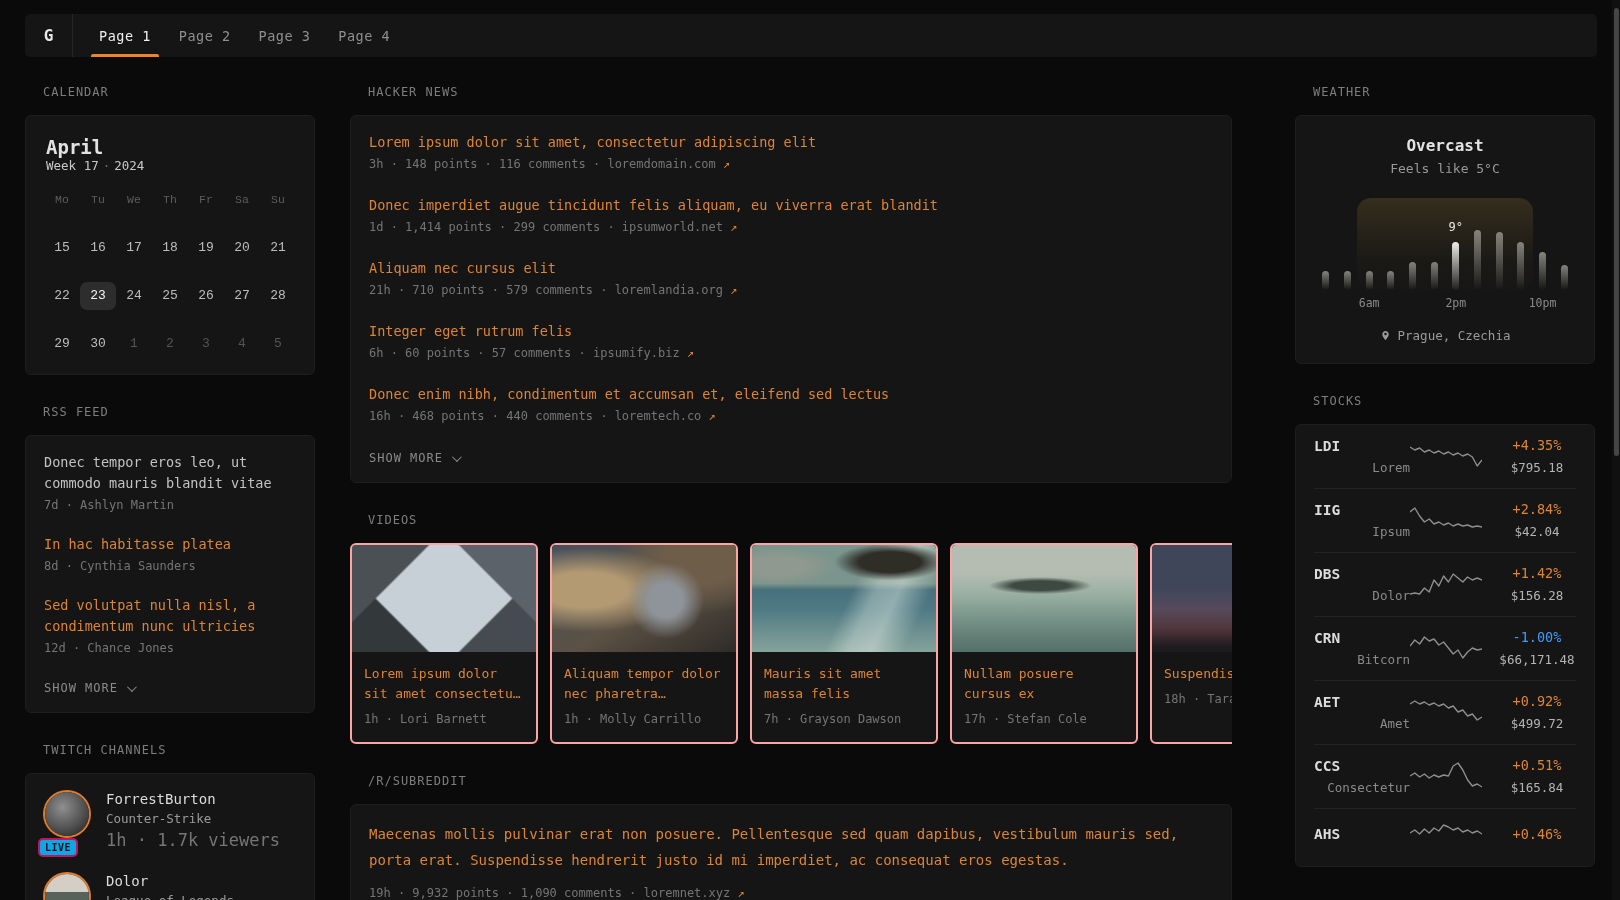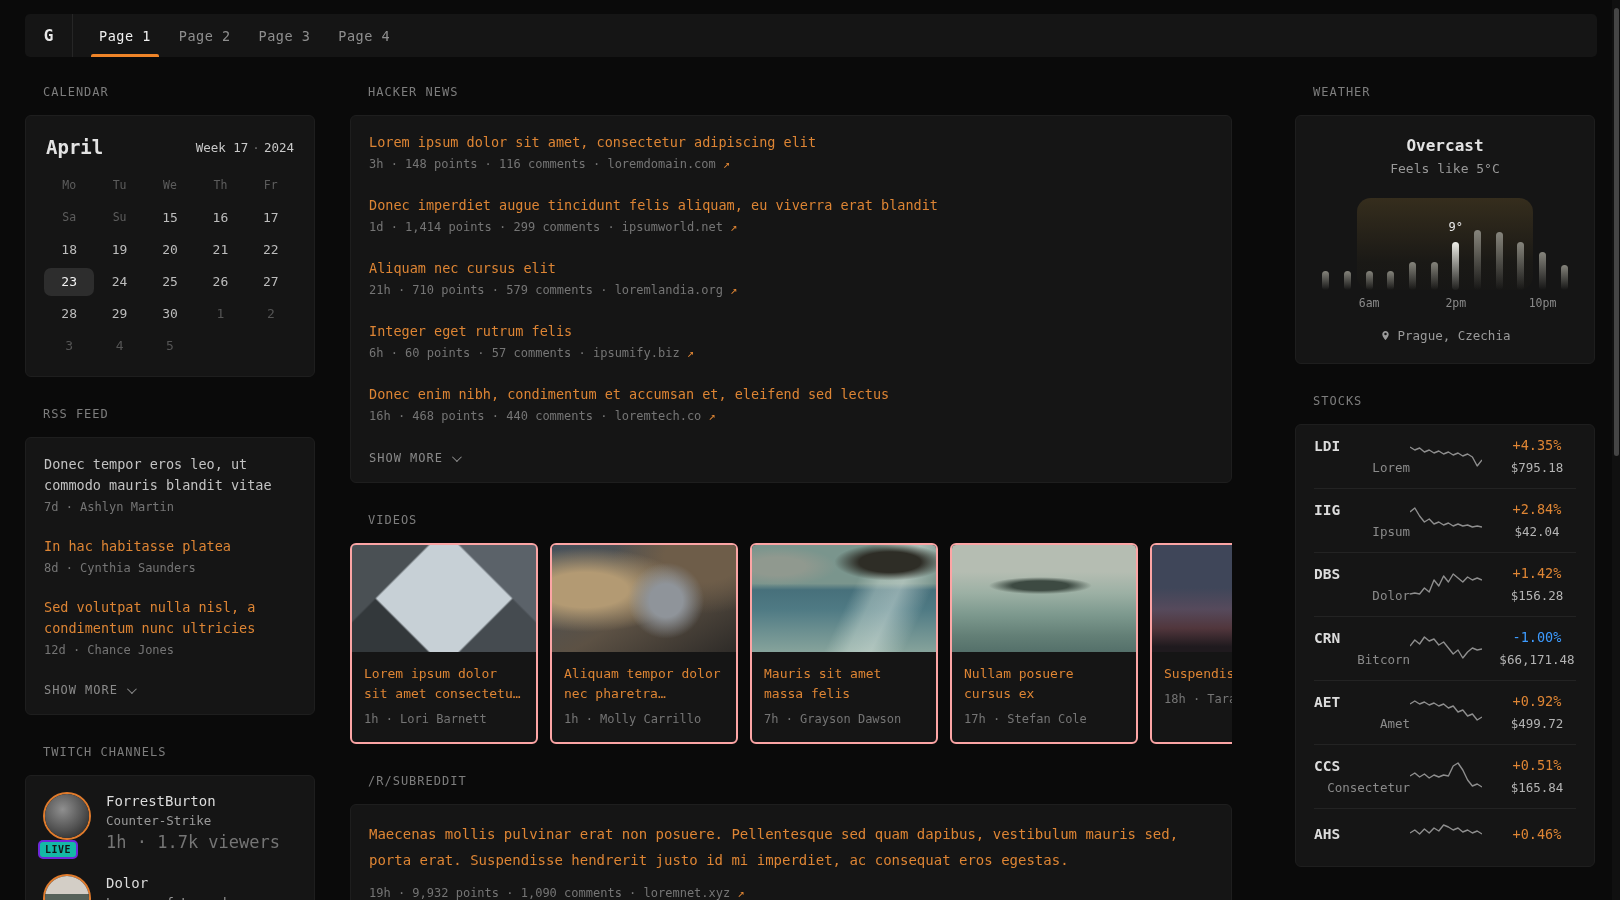--- a/index.html
+++ b/index.html
@@ -46,25 +46,25 @@
   }
   .card {
     background:#151515; border:1px solid #1e1e1e; border-radius:6px;
     padding:16px 18px;
   }
 
   .meta { font-size:12px; color:#757575; line-height:17px; }
   a { text-decoration:none; }
 
   
-  .cal-head { display:flex; justify-content:space-between; align-items:center; padding:4px 2px 14px 2px; }
+  .cal-head { display:flex; justify-content:space-between; align-items:flex-start; padding:4px 2px 14px 2px;flex-direction:column; }
   .cal-month { font-size:19px; font-weight:600; color:#e2e2e2; }
   .cal-week  { font-size:12.5px; color:#c9c9c9; }
   .cal-week .dot { color:#6e6e6e; padding:0 4px; }
-  .cal-grid { display:grid; grid-template-columns:repeat(5,1fr); row-gap:4px; }
+  .cal-grid { display:grid; grid-template-columns:repeat(7,1fr); row-gap:20px;font-family:Liberation Mono, monospace; }
   .cal-dow { text-align:center; font-size:11.5px; color:#5d5d5d; padding:6px 0 8px; }
   .cal-day {
     text-align:center; font-size:13px; color:#bdbdbd; padding:7px 0;
     border-radius:7px; line-height:14px;
   }
   .cal-day.muted { color:#545454; }
   .cal-day.selected { background:#2d2d2d; color:#f2f2f2; }
 
   
   .rss-item { margin-bottom:20px; }
@@ -80,22 +80,22 @@
   }
 
   
   .tw-row { display:flex; gap:16px; margin-bottom:22px; }
   .tw-avatar-wrap { position:relative; width:46px; flex:0 0 46px; }
   .tw-avatar { width:44px; height:44px; border-radius:50%; margin:2px 0 0 1px; }
   .tw-avatar.ring-live { box-shadow:0 0 0 2px #e07b2c; }
   .tw-avatar.ring-off  { box-shadow:0 0 0 2px #4f4f4f; }
   .live-badge {
     position:absolute; left:-6px; bottom:-7px;
-    background:#14b8a6; color:#141414; font-size:10px; font-weight:bold;
-    padding:2px 5px; border-radius:5px; border:2px solid #6d28d9; letter-spacing:.5px;
+    background:#0ea5e9; color:#141414; font-size:10px; font-weight:bold;
+    padding:2px 5px; border-radius:5px; border:2px solid #be185d; letter-spacing:.5px;
   }
   .tw-name { font-size:14px; color:#dcdcdc; display:block; margin-top:1px; }
   .tw-game { font-size:12.5px; color:#9a9a9a; margin-top:4px; }
   .tw-meta { font-size:17px; color:#757575; margin-top:4px; }
 
   
   .hn-item { margin-bottom:22px; }
   .hn-title { display:block; font-size:13.5px; line-height:20px; color:#de8534; margin-bottom:4px; }
   .arrow { color:#de8534; font-size:12px; }
 

